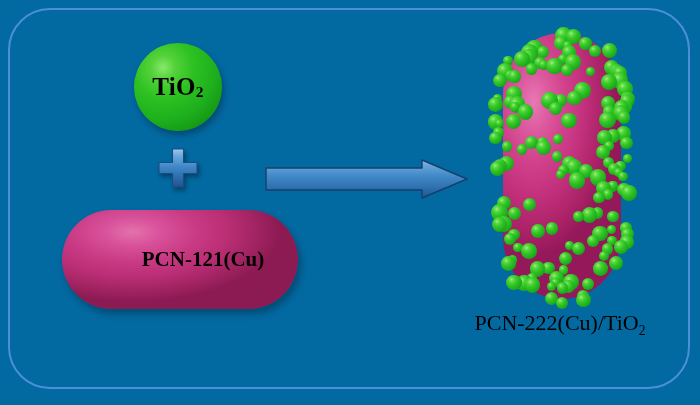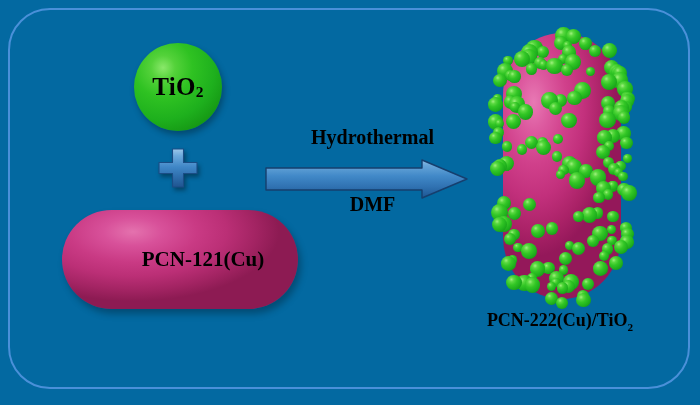--- a/index.html
+++ b/index.html
@@ -173,22 +173,22 @@
         #1fb01d 64%,
         #149414 88%,
         #0c7a10 100%);
   }
   #product-label {
     position: absolute;
     left: 440px;
     top: 310px;
     width: 240px;
     text-align: center;
-    font-size: 18px;
-    font-weight: bold;
+    font-size: 22px;
+    font-weight: normal;
     color: #000000;
   }
   #product-label sub {
     font-size: 0.62em;
     vertical-align: baseline;
     position: relative;
     top: 5px;
   }
 </style>
 </head>
@@ -214,38 +214,36 @@
         </linearGradient>
       </defs>
       <path d="M14.5,1 H25.5 V14.5 H39 V25.5 H25.5 V39 H14.5 V25.5 H1 V14.5 H14.5 Z" fill="url(#plusGrad)" stroke="#1a4d85" stroke-width="1.1" stroke-linejoin="round"></path>
     </svg>
   </div>
 
   <div id="pcn-capsule">
     <div id="pcn-capsule-label">PCN-121(Cu)</div>
   </div>
 
-  <div id="arrow-top-label">Hydrothermal</div>
 
   <div id="reaction-arrow">
     <svg viewBox="0 0 205 42" width="205" height="42" aria-hidden="true">
       <defs>
         <linearGradient id="arrGrad" x1="0" y1="0" x2="0" y2="1">
           <stop offset="0%" stop-color="#8fc0e6"></stop>
           <stop offset="14%" stop-color="#67a5d8"></stop>
           <stop offset="42%" stop-color="#4189c8"></stop>
           <stop offset="70%" stop-color="#3072b2"></stop>
           <stop offset="100%" stop-color="#1d5692"></stop>
         </linearGradient>
       </defs>
       <path d="M2,10 H158 V2 L203,21 L158,40 V32 H2 Z" fill="url(#arrGrad)" stroke="#163f6e" stroke-width="1.4" stroke-linejoin="round"></path>
     </svg>
   </div>
 
-  <div id="arrow-bottom-label">DMF</div>
 
   <div id="product-composite">
     <div id="product-core"></div>
     <div id="product-particles">
         <div class="np" style="left: 18.4206px; top: 80.1806px; width: 9.46935px; height: 9.46935px; z-index: 85;"></div>
         <div class="np" style="left: 53.5479px; top: 200.432px; width: 12.1266px; height: 12.1266px; z-index: 206;"></div>
         <div class="np" style="left: 129.287px; top: 205.66px; width: 12.4695px; height: 12.4695px; z-index: 212;"></div>
         <div class="np" style="left: 117.222px; top: 233.83px; width: 14.2301px; height: 14.2301px; z-index: 241;"></div>
         <div class="np" style="left: 121.407px; top: 83.2563px; width: 15.4647px; height: 15.4647px; z-index: 91;"></div>
         <div class="np" style="left: 109.087px; top: 73.9333px; width: 14.2474px; height: 14.2474px; z-index: 81;"></div>

